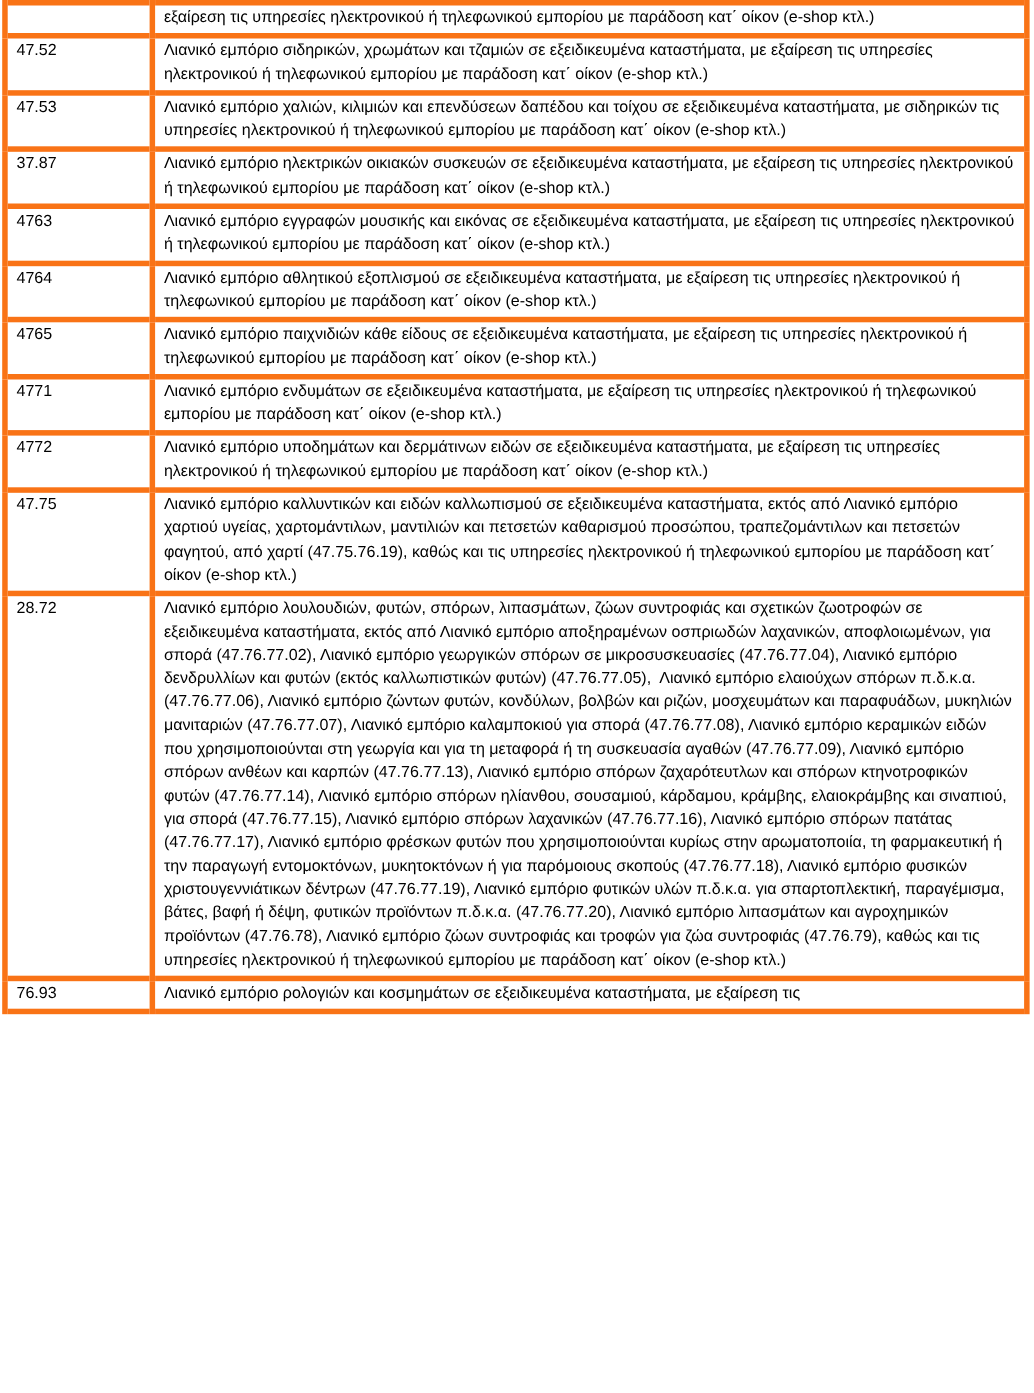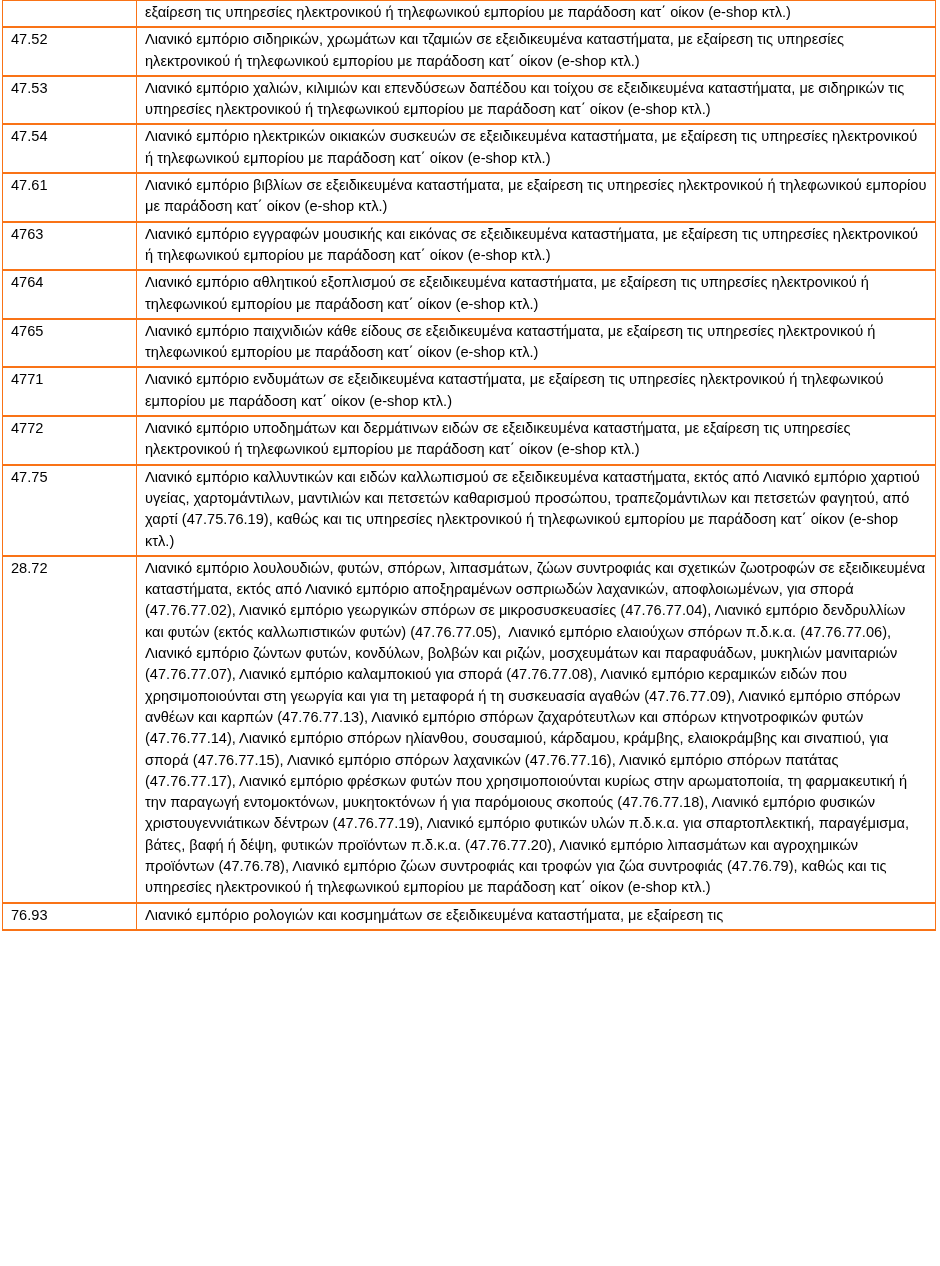--- a/index.html
+++ b/index.html
@@ -23,21 +23,21 @@
     background: #ffffff;
   }
   table.kad-table {
     border-collapse: collapse;
     table-layout: fixed;
     width: 934px;
     margin-left: 2px;
     margin-top: 0;
   }
   table.kad-table, table.kad-table tr, table.kad-table td {
-    border: 1px solid #f97316;
+    border: 5px solid #f97316;
   }
   table.kad-table td {
     border-top-width: 2px;
     border-bottom-width: 2px;
     vertical-align: top;
     font-size: 14.6px;
     line-height: 21.3px;
     padding: 1px 8px 3px 8px;
     white-space: pre-wrap;
     word-wrap: break-word;
@@ -66,26 +66,22 @@
         </tr>
         <tr>
           <td class="code-cell">47.52</td>
           <td class="desc-cell">Λιανικό εμπόριο σιδηρικών, χρωμάτων και τζαμιών σε εξειδικευμένα καταστήματα, με εξαίρεση τις υπηρεσίες ηλεκτρονικού ή τηλεφωνικού εμπορίου με παράδοση κατ΄ οίκον (e-shop κτλ.)</td>
         </tr>
         <tr>
           <td class="code-cell">47.53</td>
           <td class="desc-cell">Λιανικό εμπόριο χαλιών, κιλιμιών και επενδύσεων δαπέδου και τοίχου σε εξειδικευμένα καταστήματα, με σιδηρικών τις υπηρεσίες ηλεκτρονικού ή τηλεφωνικού εμπορίου με παράδοση κατ΄ οίκον (e-shop κτλ.)</td>
         </tr>
         <tr>
-          <td class="code-cell">47.54</td>
+          <td class="code-cell">37.87</td>
           <td class="desc-cell">Λιανικό εμπόριο ηλεκτρικών οικιακών συσκευών σε εξειδικευμένα καταστήματα, με εξαίρεση τις υπηρεσίες ηλεκτρονικού ή τηλεφωνικού εμπορίου με παράδοση κατ΄ οίκον (e-shop κτλ.)</td>
-        </tr>
-        <tr>
-          <td class="code-cell">47.61</td>
-          <td class="desc-cell">Λιανικό εμπόριο βιβλίων σε εξειδικευμένα καταστήματα, με εξαίρεση τις υπηρεσίες ηλεκτρονικού ή τηλεφωνικού εμπορίου με παράδοση κατ΄ οίκον (e-shop κτλ.)</td>
         </tr>
         <tr>
           <td class="code-cell">4763</td>
           <td class="desc-cell">Λιανικό εμπόριο εγγραφών μουσικής και εικόνας σε εξειδικευμένα καταστήματα, με εξαίρεση τις υπηρεσίες ηλεκτρονικού ή τηλεφωνικού εμπορίου με παράδοση κατ΄ οίκον (e-shop κτλ.)</td>
         </tr>
         <tr>
           <td class="code-cell">4764</td>
           <td class="desc-cell">Λιανικό εμπόριο αθλητικού εξοπλισμού σε εξειδικευμένα καταστήματα, με εξαίρεση τις υπηρεσίες ηλεκτρονικού ή τηλεφωνικού εμπορίου με παράδοση κατ΄ οίκον (e-shop κτλ.)</td>
         </tr>
         <tr>

